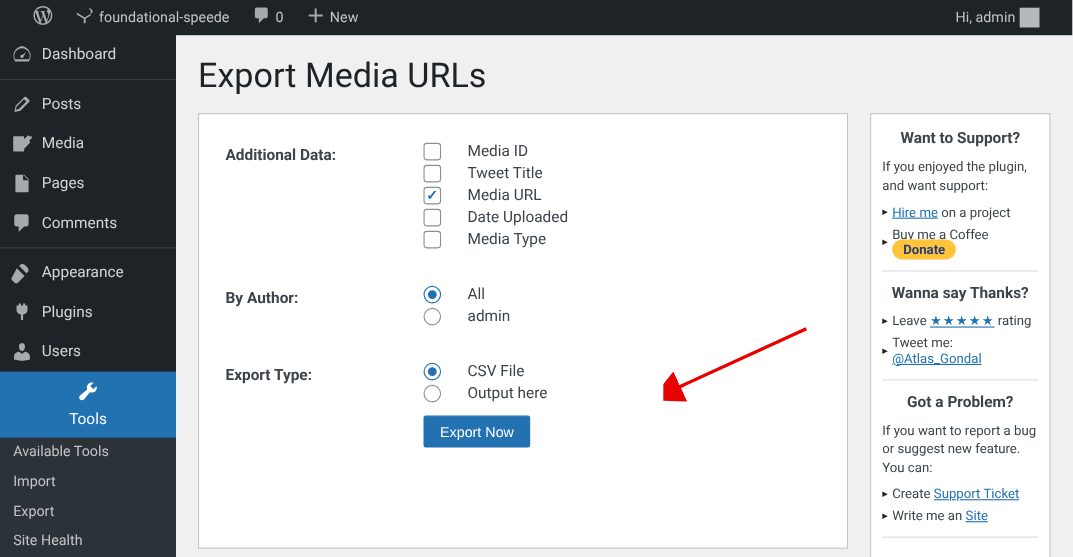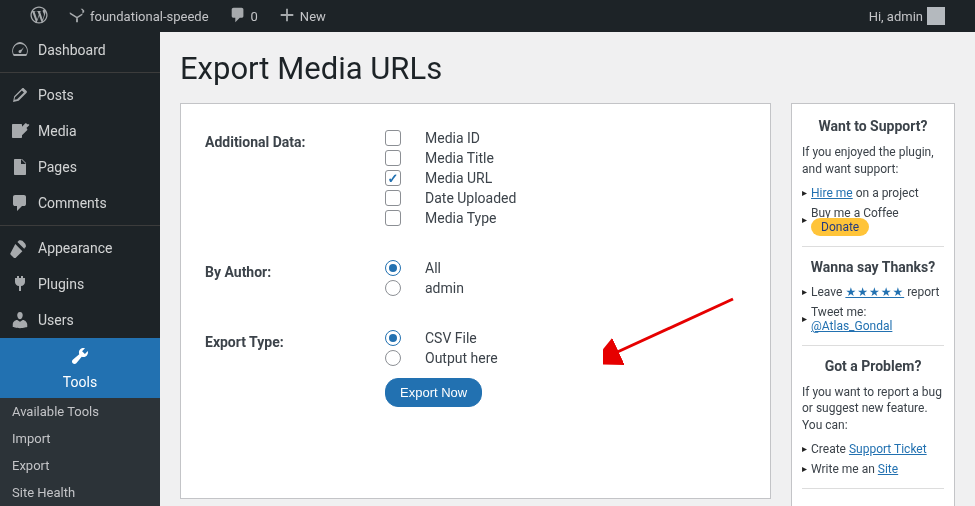--- a/index.html
+++ b/index.html
@@ -37,32 +37,32 @@
   table.form th { text-align: left; vertical-align: top; width: 180px; font-weight: 700; font-size: 14px; padding: 10px 0 24px; }
   table.form td { padding: 6px 0 24px; }
   
   .chk-row, .rad-row { display: flex; align-items: center; gap: 24px; margin-bottom: 4px; font-size: 14px; }
   .chk { width: 16px; height: 16px; border: 1px solid #8c8f94; border-radius: 3px; display: inline-flex; align-items: center; justify-content: center; cursor: pointer; }
   .chk.checked::after { content: "✓"; color: #2271b1; font-size: 13px; font-weight: bold; }
   .rad { width: 16px; height: 16px; border: 1px solid #8c8f94; border-radius: 50%; display: inline-block; position: relative; cursor: pointer; }
   .rad.checked { border-color: #2271b1; }
   .rad.checked::after { content:""; position:absolute; width:8px; height:8px; background:#2271b1; border-radius:50%; top:3px; left:3px; }
   
-  .btn { background: #2271b1; color: #fff; border: 1px solid #2271b1; border-radius: 13px; padding: 6px 14px; font-size: 13px; cursor: pointer; margin-top: 8px; }
+  .btn { background: #2271b1; color: #fff; border: 1px solid #2271b1; border-radius: 2px; padding: 6px 14px; font-size: 13px; cursor: pointer; margin-top: 8px; }
   
   
   .side-panel h3 { font-size: 14px; text-align: center; margin-bottom: 10px; }
   .side-panel p { font-size: 12px; margin-bottom: 8px; line-height:1.4; }
   .side-panel ul { list-style: none; }
   .side-panel li { font-size: 12px; margin-bottom: 6px; display:flex; align-items:center; gap:4px; }
   .side-panel li::before { content:"▸"; font-size:10px; color:#222; }
   .side-panel hr { border:none; border-top:1px solid #ddd; margin: 12px 0; }
   .side-panel a { color: #2271b1; text-decoration: underline; cursor: pointer; }
   .stars { color:#2271b1; letter-spacing:1px; }
-  .donate-btn { background:#ffc439; border-radius:12px; padding:2px 10px; font-weight:normal; font-size:12px; cursor:pointer; color:#253b80; }
+  .donate-btn { background:#ffc439; border-radius:12px; padding:2px 10px; font-weight:bold; font-size:12px; cursor:pointer; color:#253b80; }
   .dev { text-align:center; font-size:12px; margin-top:12px; font-weight:600; }
   
   .arrow { position:absolute; top:185px; left:422px; pointer-events:none; }
 </style>
 </head>
 <body>
 
 <div class="admin-bar">
   <div class="admin-bar-left">
     <span class="ab-item">
@@ -174,21 +174,21 @@
           <tbody>
               <tr>
             <th>Additional Data:</th>
             <td>
               <div class="chk-row">
                     <span class="chk"></span>
                     <span>Media ID</span>
                   </div>
               <div class="chk-row">
                     <span class="chk"></span>
-                    <span>Media Title</span>
+                    <span>Tweet Title</span>
                   </div>
               <div class="chk-row">
                     <span class="chk checked"></span>
                     <span>Media URL</span>
                   </div>
               <div class="chk-row">
                     <span class="chk"></span>
                     <span>Date Uploaded</span>
                   </div>
               <div class="chk-row">
@@ -244,21 +244,21 @@
               <span><a>Hire me</a><span> on a project</span></span>
             </li>
           <li>
               <span><span>Buy me a Coffee </span><span class="donate-btn">Donate</span></span>
             </li>
         </ul>
         <hr>
         <h3>Wanna say Thanks?</h3>
         <ul>
           <li>
-              <span><span>Leave </span><a class="stars">★★★★★</a><span> report</span></span>
+              <span><span>Leave </span><a class="stars">★★★★★</a><span> rating</span></span>
             </li>
           <li>
               <span><span>Tweet me: </span><a>@Atlas_Gondal</a></span>
             </li>
         </ul>
         <hr>
         <h3>Got a Problem?</h3>
         <p>If you want to report a bug or suggest new feature. You can:</p>
         <ul>
           <li>

